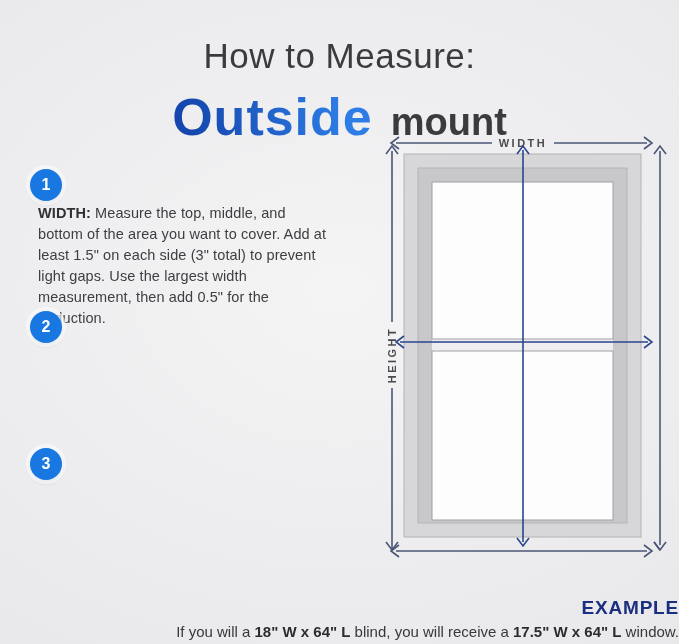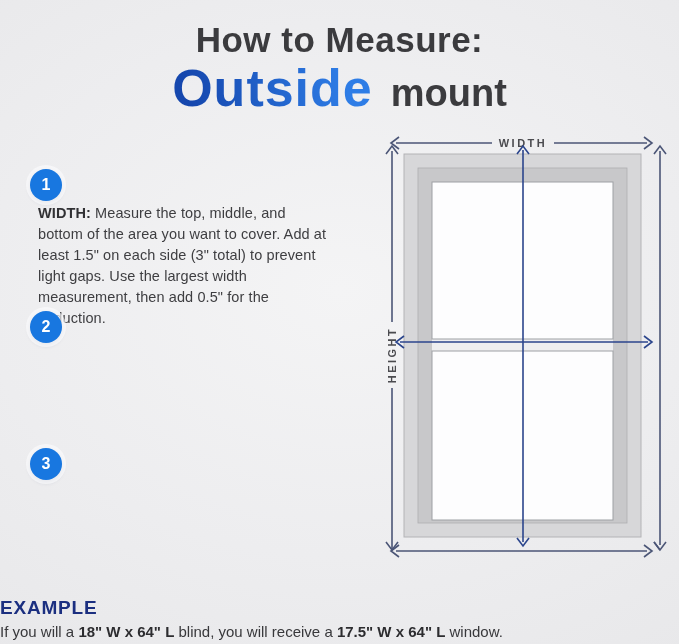--- a/index.html
+++ b/index.html
@@ -7,22 +7,22 @@
     position:relative;
     width:679px;height:644px;
     overflow:hidden;
     background:radial-gradient(ellipse 95% 75% at 50% 45%, #f4f4f5 0%, #ededef 55%, #e7e7e9 100%);
     font-family:"Liberation Sans","DejaVu Sans",sans-serif;
     color:#3e3e41;
   }
   
   .header{position:absolute;top:21px;left:0;width:100%;text-align:center;}
   .title-line1{
-    font-size:35px;font-weight:700;color:#3b3b3e;
-    letter-spacing:0.5px;line-height:38px;margin:0;
+    font-size:35px;font-weight:400;color:#3b3b3e;
+    letter-spacing:0.5px;line-height:38px;margin:16px;
   }
   .title-line2{line-height:52px;margin-top:3px;}
   .title-highlight{
     font-size:52px;font-weight:800;letter-spacing:1px;
     color:#1d5ecf;
     margin-top:16px;
   }
   @supports ((-webkit-background-clip: text)) {
     .title-highlight{
       background:linear-gradient(78deg,#1547ae 10%,#2e7de6 85%);
@@ -51,21 +51,21 @@
   .text-1{top:203px;}
   .text-2{top:343px;}
   .text-3{top:481px;}
   
   .diagram{position:absolute;left:383px;top:133px;}
   .diagram text{
     font-family:"Liberation Sans","DejaVu Sans",sans-serif;
     font-size:11px;font-weight:700;fill:#4b4b4f;letter-spacing:2.5px;
   }
   
-  .footer{position:absolute;left:0;bottom:0;width:100%;text-align:left;}
+  .footer{position:absolute;left:0;bottom:0;width:100%;text-align:right;}
   .example-heading{
     font-size:19px;font-weight:700;color:#1b2f80;letter-spacing:0.8px;
     margin:0 0 4px 0;
   }
   .example-text{
     font-size:15px;color:#38383b;margin:0 0 3px 0;line-height:18px;
   }
   .example-text strong{font-weight:700;color:#2c2c2f;}
 </style>
 </head>

